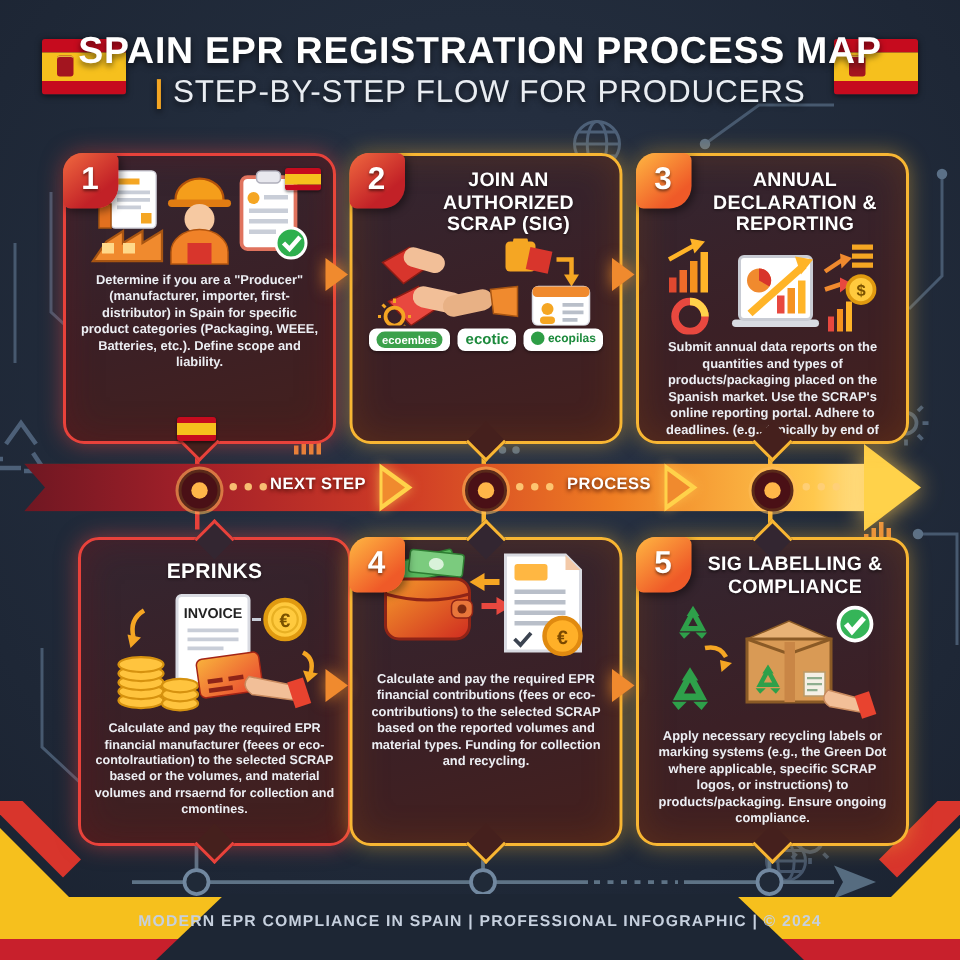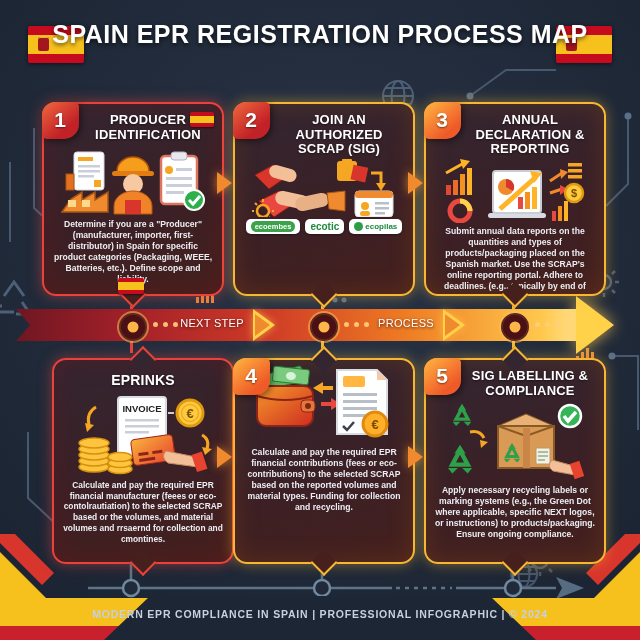--- a/index.html
+++ b/index.html
@@ -49,37 +49,37 @@
   .card.noTab h3{margin:13px 10px 2px 10px;font-size:14px}
   .iconzone{display:flex;justify-content:center;margin-top:2px}
   .card p{font-size:8.6px;line-height:1.28;color:#eceef3;text-align:center;
     margin:3px 9px;font-weight:bold}
   .miniflag{position:absolute;display:flex;flex-direction:column;border-radius:2px;
     overflow:hidden;box-shadow:0 1px 2px rgba(0,0,0,.5);z-index:4}
 
   
   .logos{display:flex;justify-content:center;gap:5px;margin-top:2px}
   .chip{background:#fff;border-radius:5px;padding:2px 5px;font-size:8px;font-weight:bold;
-    color:#1c8a3c;display:flex;align-items:center;gap:2px;box-shadow:0 1px 2px rgba(0,0,0,.4)}
+    color:#1c8a3c;display:flex;align-items:flex-start;gap:2px;box-shadow:0 1px 2px rgba(0,0,0,.4)}
   .chip .pill{background:#3ba14b;color:#fff;border-radius:7px;padding:1px 4px;font-size:7.5px}
   .chip .dot{width:9px;height:9px;border-radius:50%;background:#2e9e46;display:inline-block}
 
   
   .band{position:absolute;left:16px;top:309px;width:560px;height:32px;z-index:2;
     background:linear-gradient(90deg,#6f1722 0%,#a32029 20%,#cf3b26 45%,#ef7d23 70%,#ffc84d 94%,#ffe08a 100%);
     clip-path:polygon(0 0,100% 0,100% 100%,0 100%,14px 50%);
     box-shadow:0 0 22px 2px rgba(255,140,40,.3)}
   .band-node{position:absolute;width:24px;height:24px;border-radius:50%;z-index:3;top:313px;
     background:#4a1016;border:2px solid #5a2a1a;box-shadow:0 0 0 2px rgba(255,190,90,.55)}
   .band-node i{position:absolute;left:50%;top:50%;width:11px;height:11px;border-radius:50%;
     transform:translate(-50%,-50%);background:#ffb649;display:block}
   .bdots{position:absolute;top:322px;z-index:3;display:flex;gap:5px}
   .bdots span{width:5px;height:5px;border-radius:50%;background:#ffcf7a;opacity:.9;display:block}
   .band-label{position:absolute;top:317px;width:80px;text-align:center;z-index:3;
-    color:#fff;font-size:11px;font-weight:normal;letter-spacing:.3px;
+    color:#fff;font-size:11px;font-weight:bold;letter-spacing:.3px;
     text-shadow:0 1px 3px rgba(60,10,5,.9)}
   .chev{position:absolute;z-index:3;width:0;height:0;
     border-top:16px solid transparent;border-bottom:16px solid transparent;
     border-left:22px solid #ffd24a;filter:drop-shadow(0 0 4px rgba(255,200,80,.7))}
   .chev i{position:absolute;left:-20px;top:-11px;width:0;height:0;display:block;
     border-top:11px solid transparent;border-bottom:11px solid transparent;
     border-left:15px solid #f08a2e}
   .bigarrow{position:absolute;left:576px;top:296px;width:0;height:0;z-index:2;
     border-top:29px solid transparent;border-bottom:29px solid transparent;
     border-left:38px solid #ffd24a;filter:drop-shadow(0 0 8px rgba(255,200,80,.8))}
@@ -194,20 +194,23 @@
       <div class="fb r"></div>
   </div>
   <div class="flag" style="left:556px;top:26px;width:56px;height:37px;z-index:2">
     <div class="fb r"></div>
       <div class="fb y">
         <span class="crest"></span>
       </div>
       <div class="fb r"></div>
   </div>
   <div class="title" style="z-index:2">SPAIN EPR REGISTRATION PROCESS MAP</div>
+  <div class="subtitle" style="z-index:2">
+    <span class="bar">|</span><span>STEP-BY-STEP FLOW FOR PRODUCERS</span>
+  </div>
 
   <div class="conn red" style="left:130px;top:297px;height:13px"></div>
   <div class="conn yel" style="left:321px;top:297px;height:13px"></div>
   <div class="conn yel" style="left:512px;top:297px;height:13px"></div>
   <div class="conn red" style="left:130px;top:339px;height:14px"></div>
   <div class="conn yel" style="left:321px;top:339px;height:14px"></div>
   <div class="conn yel" style="left:512px;top:339px;height:14px"></div>
 
   <div class="band"></div>
   <div class="bigarrow"></div>
@@ -251,21 +254,20 @@
 
   <div class="card red" style="left:42px;top:102px;height:190px;z-index:2">
     <div class="tab tred">
         <span>1</span>
       </div>
     <div class="miniflag" style="right:8px;top:8px;width:24px;height:15px">
       <div class="fb r"></div>
         <div class="fb y"></div>
         <div class="fb r"></div>
     </div>
-    <h3>PRODUCER IDENTIFICATION</h3>
     <div class="iconzone">
       <svg width="150" height="72" viewBox="0 0 150 72">
         <rect x="16" y="8" width="30" height="38" rx="3" fill="#fff" stroke="#d8d8e0"></rect>
         <rect x="20" y="13" width="15" height="4" fill="#f5a623"></rect>
         <rect x="20" y="21" width="22" height="2.5" fill="#c9ced8"></rect>
         <rect x="20" y="26" width="22" height="2.5" fill="#c9ced8"></rect>
         <rect x="20" y="31" width="16" height="2.5" fill="#c9ced8"></rect>
         <rect x="36" y="36" width="7" height="7" fill="#f5a623"></rect>
         <path d="M4,68 h46 v-20 l-13,8 v-8 l-13,8 v-8 l-11,7 z" fill="#f08a2e" stroke="#a85512" stroke-width="1.5"></path>
         <rect x="8" y="30" width="8" height="16" fill="#e2701f" stroke="#a85512"></rect>
@@ -493,19 +495,19 @@
         <rect x="83" y="28" width="7" height="40" fill="#c98646"></rect>
         <use href="#rcy" transform="translate(72,52) scale(0.75)"></use>
         <rect x="96" y="48" width="14 " height="16" fill="#f5f0e6" stroke="#b99a6a"></rect>
         <path d="M98,52 h10 M98,56 h10 M98,60 h7" stroke="#8fae8f" stroke-width="1.5"></path>
         <circle cx="130" cy="16" r="11" fill="#35b558" stroke="#fff" stroke-width="2.5"></circle>
         <path d="M124,16 l4,5 l8,-9" stroke="#fff" stroke-width="3.5" fill="none"></path>
         <path d="M112,60 l22,6 q5,4 1,9 l-22,-4 q-7,-5 -1,-11 z" fill="#f2bf98" stroke="#c98a5e"></path>
         <rect x="132" y="62" width="10" height="16" fill="#e8432f" transform="rotate(-18 137 70)"></rect>
       </svg>
     </div>
-    <p>Apply necessary recycling labels or marking systems (e.g., the Green Dot where applicable, specific NEXT logos, or instructions) to products/packaging. Ensure ongoing compliance.</p>
+    <p>Apply necessary recycling labels or marking systems (e.g., the Green Dot where applicable, specific SCRAP logos, or instructions) to products/packaging. Ensure ongoing compliance.</p>
     <div class="pt b"></div>
   </div>
 
   <div class="footer-text">MODERN EPR COMPLIANCE IN SPAIN | PROFESSIONAL INFOGRAPHIC | © 2024</div>
 
 </div>
 
 </body></html>

